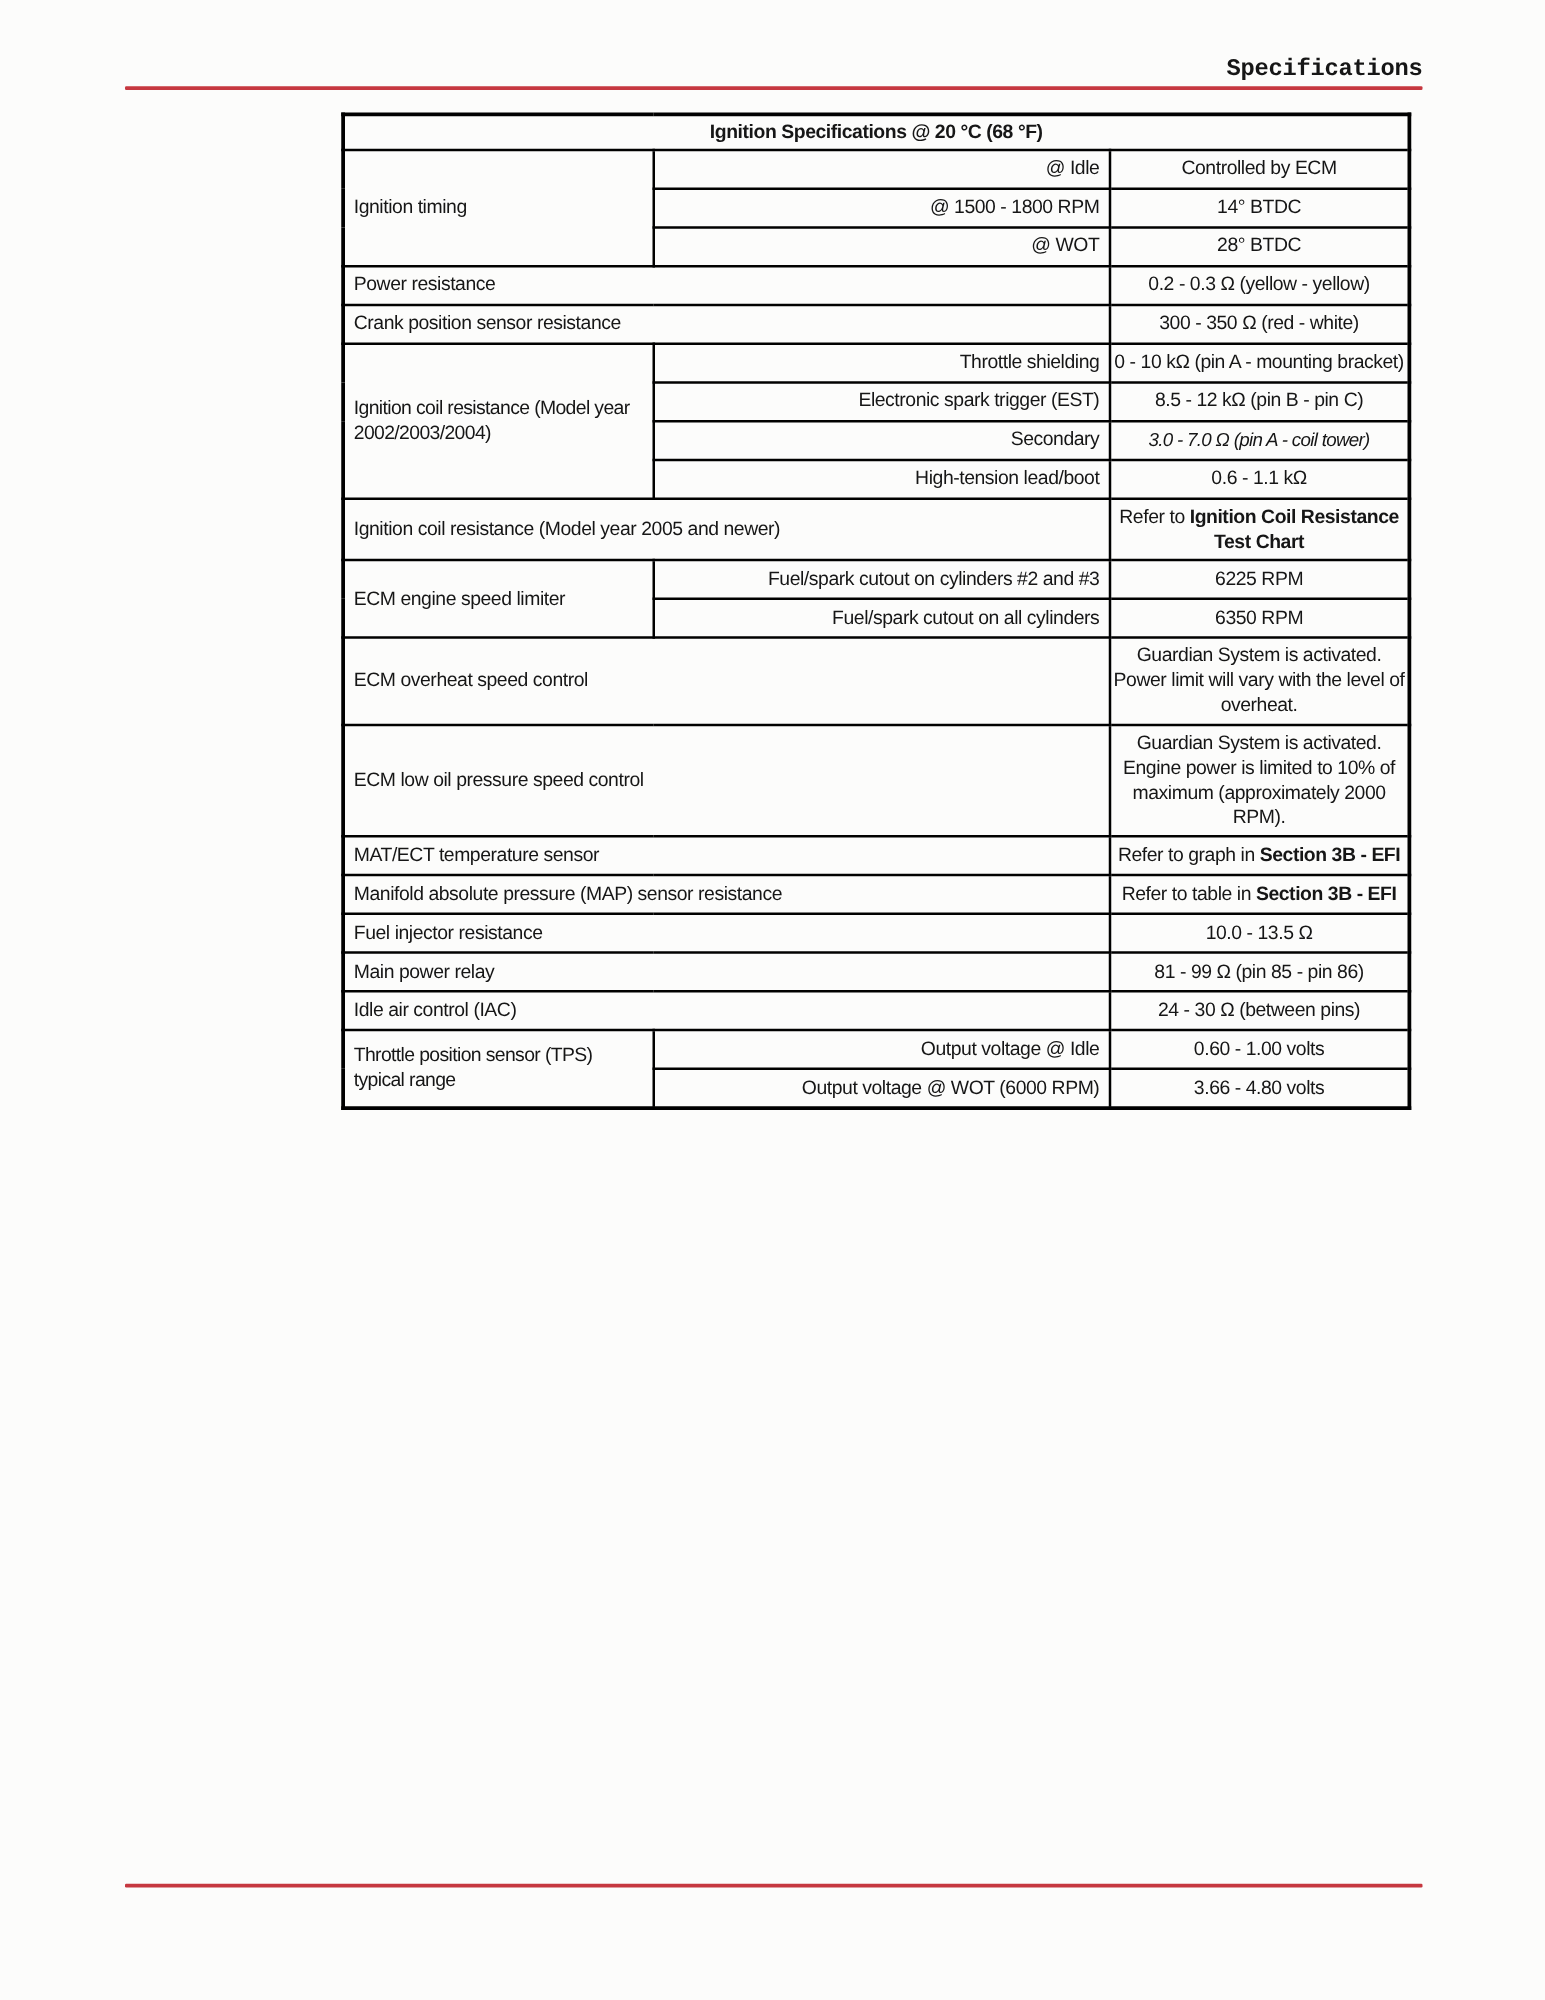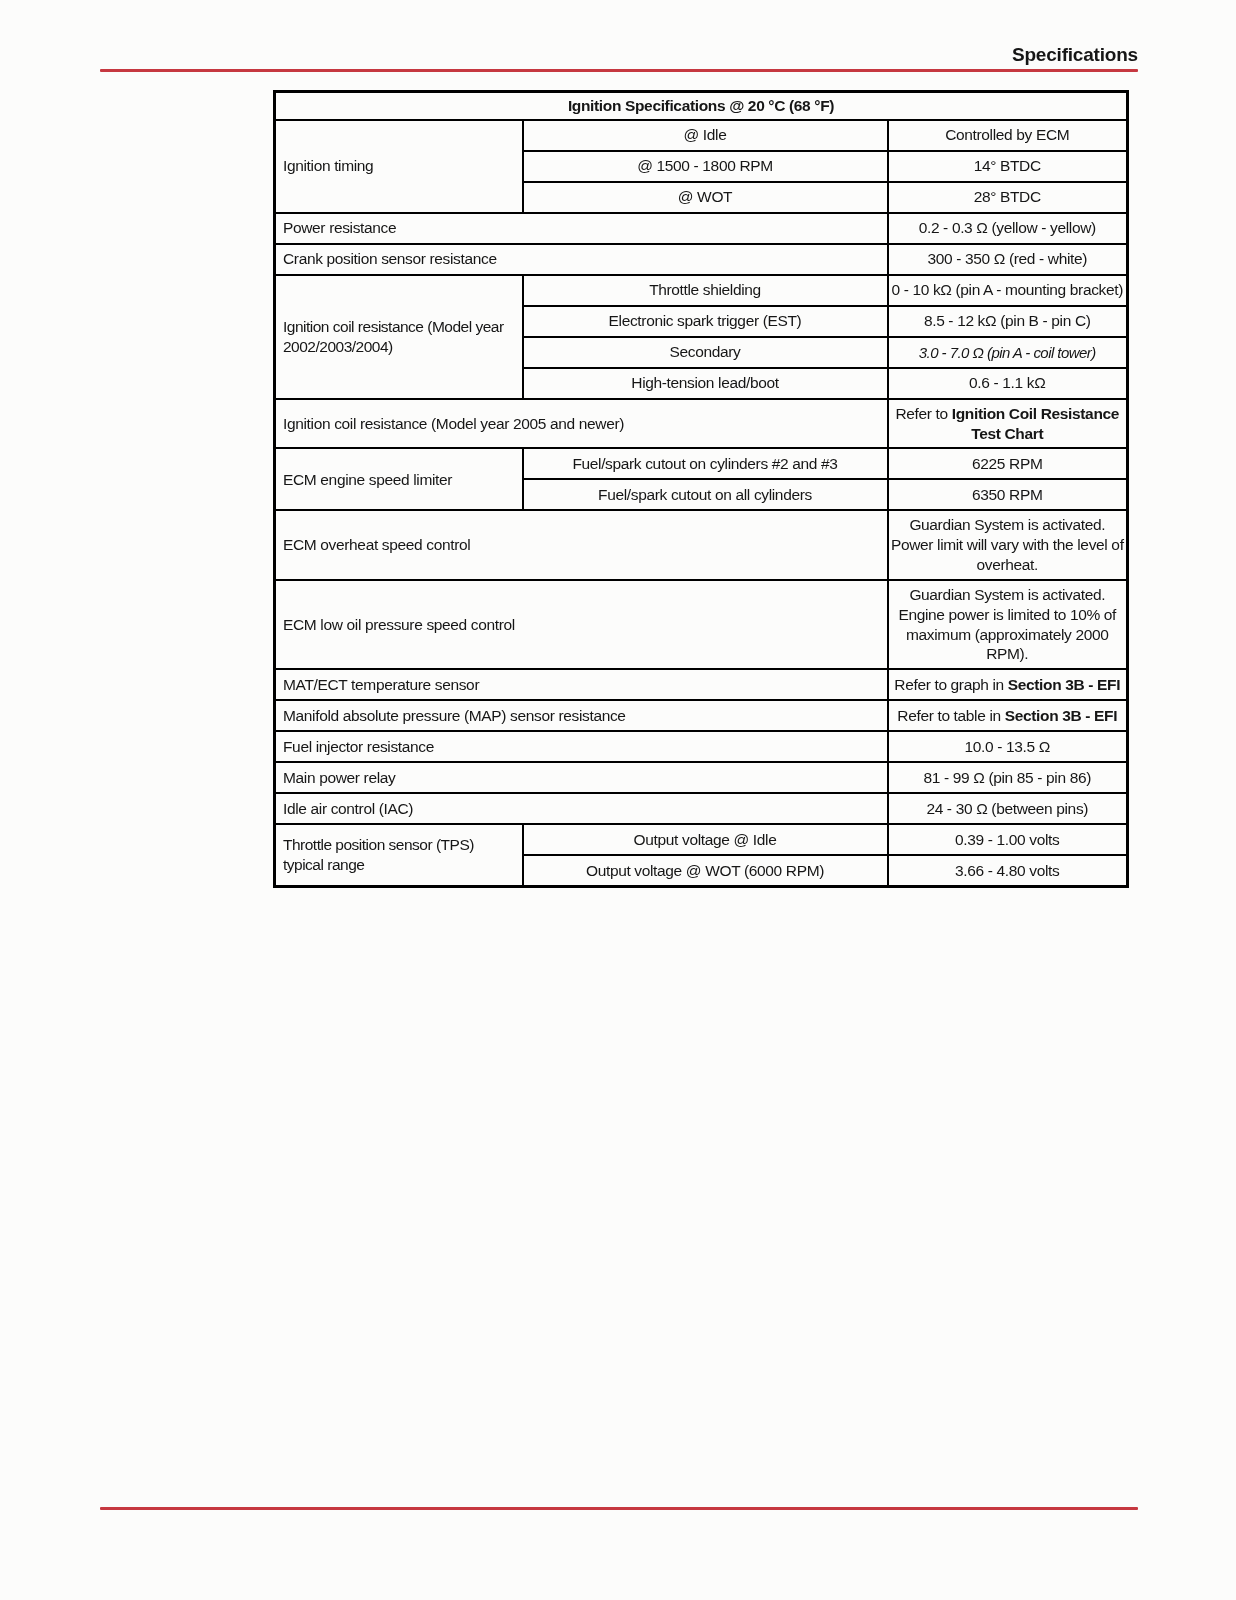--- a/index.html
+++ b/index.html
@@ -9,21 +9,21 @@
     font-family: "Liberation Sans", "DejaVu Sans", sans-serif;
     color: #161616;
     position: relative;
     overflow: hidden;
   }
   .page { position: absolute; inset: 0; }
 
   
   .hdr-title {
     position: absolute; top: 44px; right: 98px;
-    font-size: 19px; font-weight: bold; letter-spacing: -0.2px;
+    font-size: 19px; font-weight: bold; letter-spacing: -0.2px; font-family: Liberation Mono, monospace;
   }
   .rule {
     position: absolute; left: 100px; right: 98px; height: 3px;
     background: #c63840; border-radius: 1px;
   }
   .rule-top { top: 69px; }
   .rule-bottom { top: 1507px; }
 
   
   .spec-table-wrap { position: absolute; left: 273px; top: 90px; width: 1019px; }
@@ -36,21 +36,21 @@
     line-height: 1.28;
   }
   table.spec, table.spec td { border: 2px solid #000; }
   table.spec { border-width: 3px; }
   tr.sub > td { border-top-width: 1px; }
   td { padding: 4px 7px; height: 21px; vertical-align: middle; }
   td.title {
     text-align: center; font-weight: bold; height: 19px; padding: 3px 7px;
   }
   td.lbl  { text-align: left; }
-  td.cond { text-align: center; }
+  td.cond { text-align: right; }
   td.val  { text-align: center; padding: 4px 2px; }
   .tight  { letter-spacing: -0.5px; }
   .nowrap { white-space: nowrap; letter-spacing: -0.55px; font-size: 15px; overflow: hidden; font-style: italic; }
   .b { font-weight: bold; }
 
   
   .ftr {
     position: absolute; left: 100px; right: 98px; top: 1516px;
     display: flex; justify-content: space-between;
     font-size: 20px; letter-spacing: -0.2px;
@@ -165,21 +165,21 @@
         </tr>
 
         <tr>
           <td class="lbl" colspan="2">Idle air control (IAC)</td>
           <td class="val">24 - 30 Ω (between pins)</td>
         </tr>
 
         <tr>
           <td class="lbl tight" rowspan="2">Throttle position sensor (TPS) typical range</td>
           <td class="cond">Output voltage @ Idle</td>
-          <td class="val">0.39 - 1.00 volts</td>
+          <td class="val">0.60 - 1.00 volts</td>
         </tr>
         <tr class="sub">
           <td class="cond">Output voltage @ WOT (6000 RPM)</td>
           <td class="val">3.66 - 4.80 volts</td>
         </tr>
       </tbody>
     </table>
   </div>
 
   <div class="rule rule-bottom"></div>

